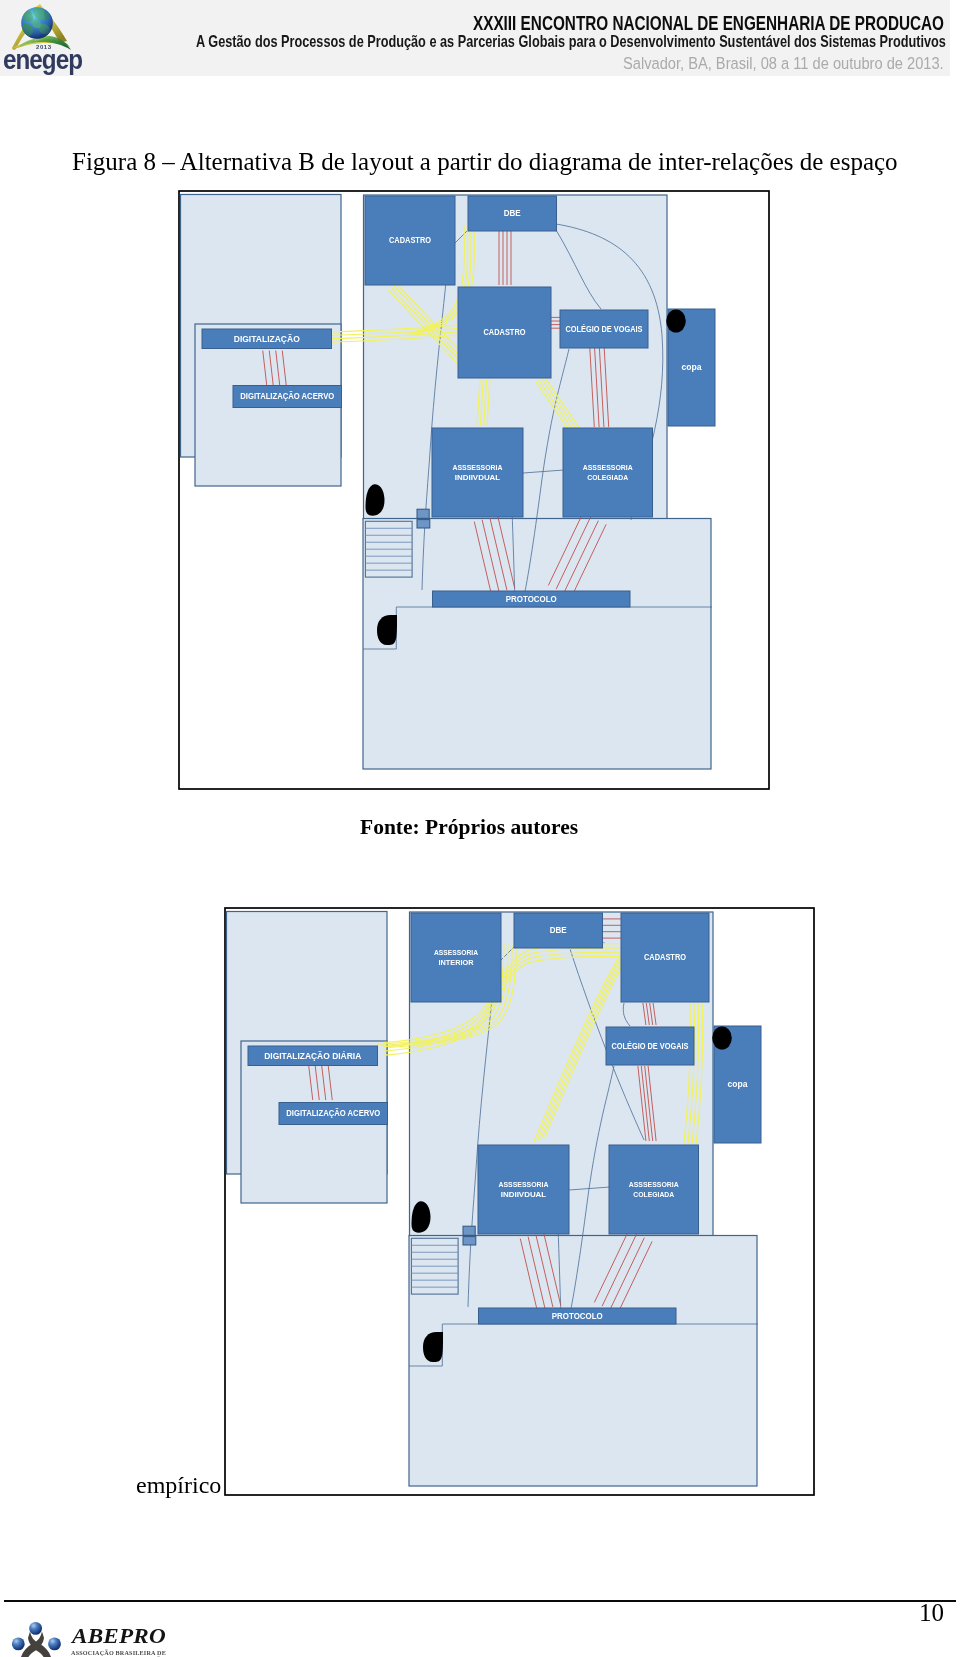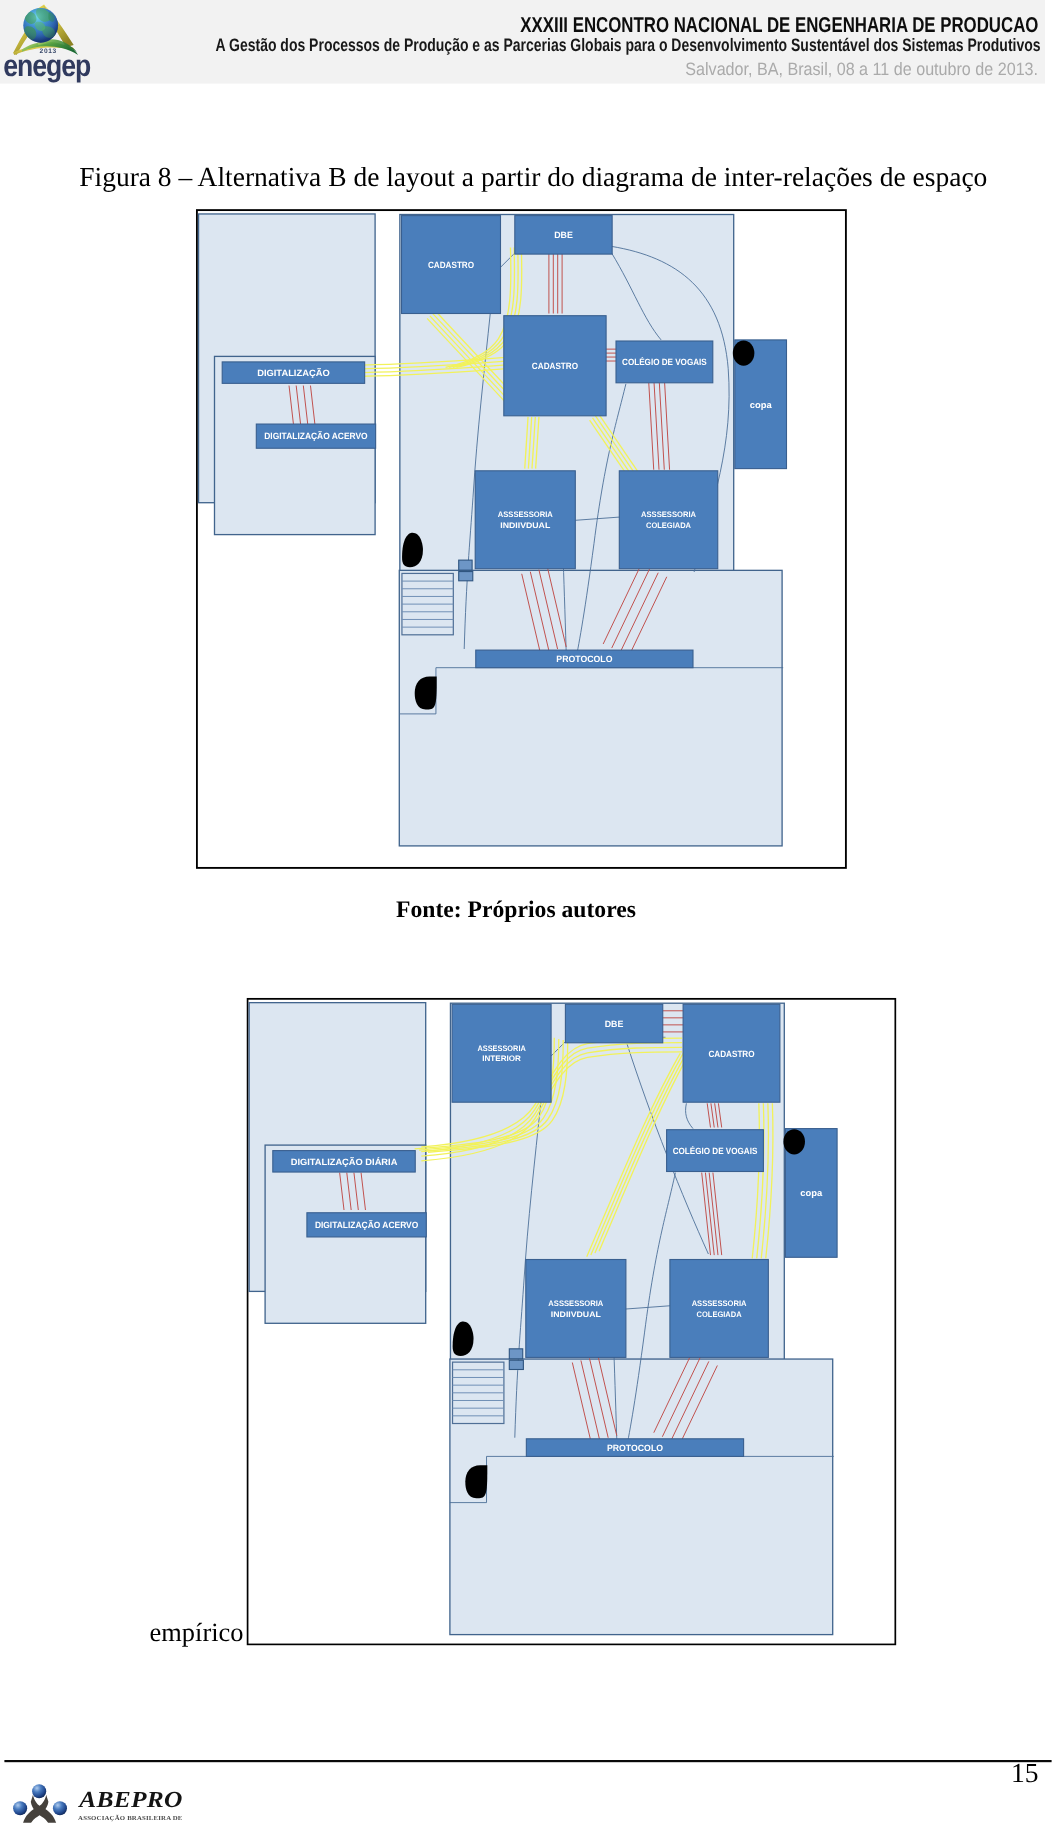--- a/index.html
+++ b/index.html
@@ -425,15 +425,15 @@
       <path d="M19 14.5 C20 20 23 24 28 26.5 C34 29.5 38 34 40 40 L42 48.5 L35.5 48.5
                C34.5 42 32 37.5 27 34.5 C21.5 31 18 27 17 21 Z" fill="#45413c"></path>
       <circle cx="24.6" cy="11.4" r="6.4" fill="url(#sph)"></circle>
       <circle cx="7.3" cy="26.9" r="6.4" fill="url(#sph)"></circle>
       <circle cx="43.5" cy="26.9" r="6.4" fill="url(#sph)"></circle>
       <text x="61" y="25.5" font-family="Liberation Serif, serif" font-size="21" font-style="italic" font-weight="bold" fill="#141414" letter-spacing="0.2" textLength="94" lengthAdjust="spacingAndGlyphs">ABEPRO</text>
       <text x="60" y="37.5" font-family="Liberation Serif, serif" font-size="5.6" font-weight="bold" fill="#4a4a4a" letter-spacing="0.15" textLength="95" lengthAdjust="spacingAndGlyphs">ASSOCIAÇÃO BRASILEIRA DE</text>
       <text x="60" y="45" font-family="Liberation Serif, serif" font-size="5.6" font-weight="bold" fill="#4a4a4a" letter-spacing="0.15" textLength="95" lengthAdjust="spacingAndGlyphs">ENGENHARIA DE PRODUÇÃO</text>
     </svg>
   </div>
-  <div id="pageno">15</div>
+  <div id="pageno">10</div>
 
 </div>
 
 </body></html>

